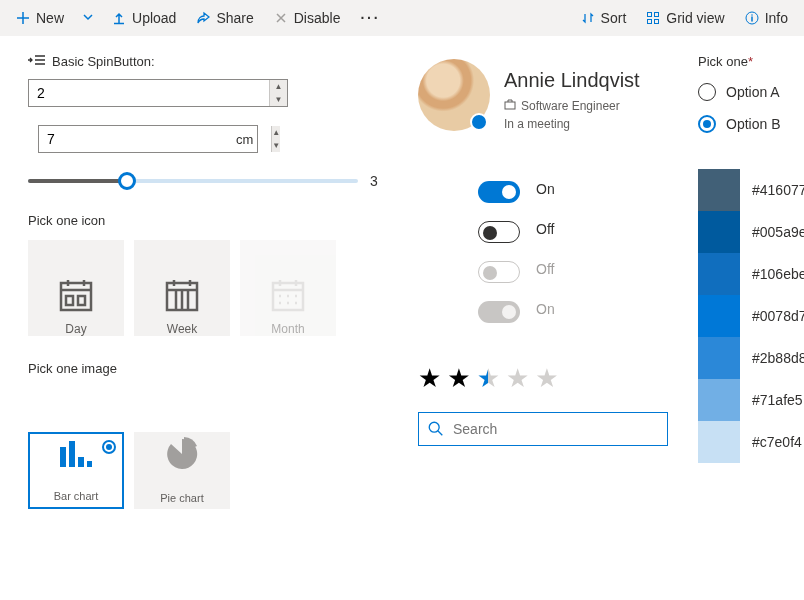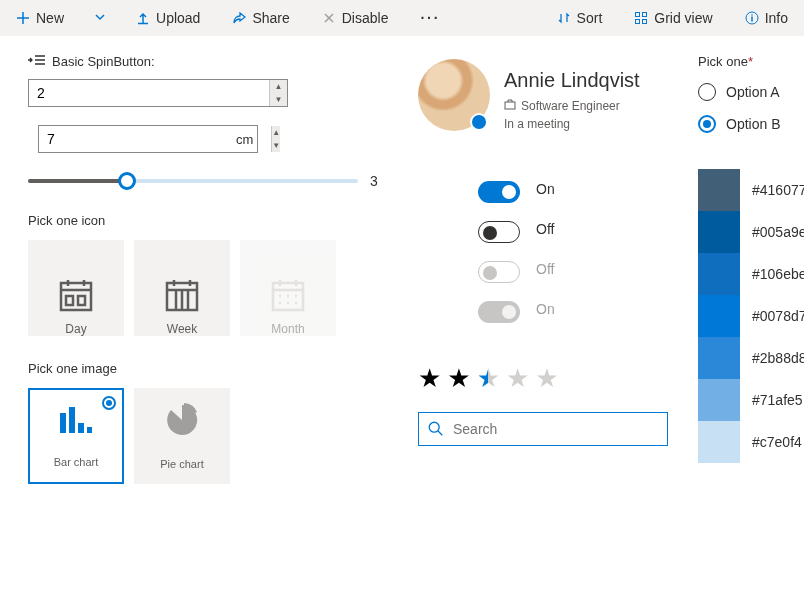--- a/index.html
+++ b/index.html
@@ -1,19 +1,19 @@
 <!DOCTYPE html>
 <html><head>
 <meta charset="utf-8">
 <style>
 * { box-sizing: border-box; margin: 0; padding: 0; font-family: 'Segoe UI', Arial, sans-serif; }
 body { width: 804px; height: 600px; background: #fff; overflow: hidden; font-size: 14px; color: #323130; }
 
 
-.toolbar { display: flex; align-items: center; background: #f3f2f1; padding: 6px 8px; gap: 16px; }
+.toolbar { display: flex; align-items: center; background: #f3f2f1; padding: 6px 8px; gap: 4px; }
 .tb-item { display: flex; align-items: center; gap: 6px; padding: 4px 8px; color: #323130; cursor: pointer; }
 .tb-item .lbl { color: #323130; }
 .tb-item.blue .ico { color: #0078d4; }
 .tb-item.disabled { color: #a19f9d; }
 .tb-item.disabled .ico { color: #a19f9d; }
 .tb-chev { color: #0078d4; padding: 4px 6px; }
 .tb-overflow { padding: 4px 8px; color: #323130; letter-spacing: 2px; font-weight: bold; }
 .ico svg { display: block; }
 
 
@@ -36,21 +36,21 @@
 
 .section-label { font-size: 13px; color: #323130; margin-bottom: 12px; }
 
 .icon-choices { display: flex; gap: 10px; margin-bottom: 25px; }
 .icon-choice { width: 96px; height: 96px; background: #f3f2f1; display: flex; flex-direction: column; align-items: center; justify-content: flex-end; gap: 8px; cursor: pointer; }
 .icon-choice .cap { font-size: 12px; color: #605e5c; }
 .icon-choice.disabled { opacity: 0.5; }
 .icon-choice svg { fill: none; stroke: #605e5c; stroke-width: 2.5; }
 
 .img-choices { display: flex; gap: 10px; }
-.img-choice { width: 96px; height: 96px; background: #f3f2f1; display: flex; flex-direction: column; align-items: center; justify-content: center; gap: 21px; cursor: pointer; position: relative; }
+.img-choice { width: 96px; height: 77px; background: #f3f2f1; display: flex; flex-direction: column; align-items: center; justify-content: center; gap: 21px; cursor: pointer; position: relative; margin-top: 44px; }
 .img-choice.selected { background: #fff; border: 2px solid #0078d4; }
 .img-choice .sel-dot { position: absolute; top: 6px; right: 6px; width: 14px; height: 14px; border: 2px solid #0078d4; border-radius: 50%; display: flex; align-items: center; justify-content: center; }
 .img-choice .sel-dot::after { content: ''; width: 6px; height: 6px; background: #0078d4; border-radius: 50%; }
 .img-choice .cap { font-size: 11px; color: #605e5c; }
 
 
 .persona { display: flex; gap: 14px; padding-top: 5px; align-items: flex-end; }
 .avatar-wrap { position: relative; }
 .avatar { width: 72px; height: 72px; border-radius: 50%; background: radial-gradient(circle at 35% 30%, #f0d6b5 0 24%, #d9a776 30% 40%, #e8cba4 45%), linear-gradient(#c79d63, #8a6b43); }
 .presence { position: absolute; bottom: 0; right: 2px; width: 18px; height: 18px; background: #0078d4; border: 2px solid #fff; border-radius: 50%; }

